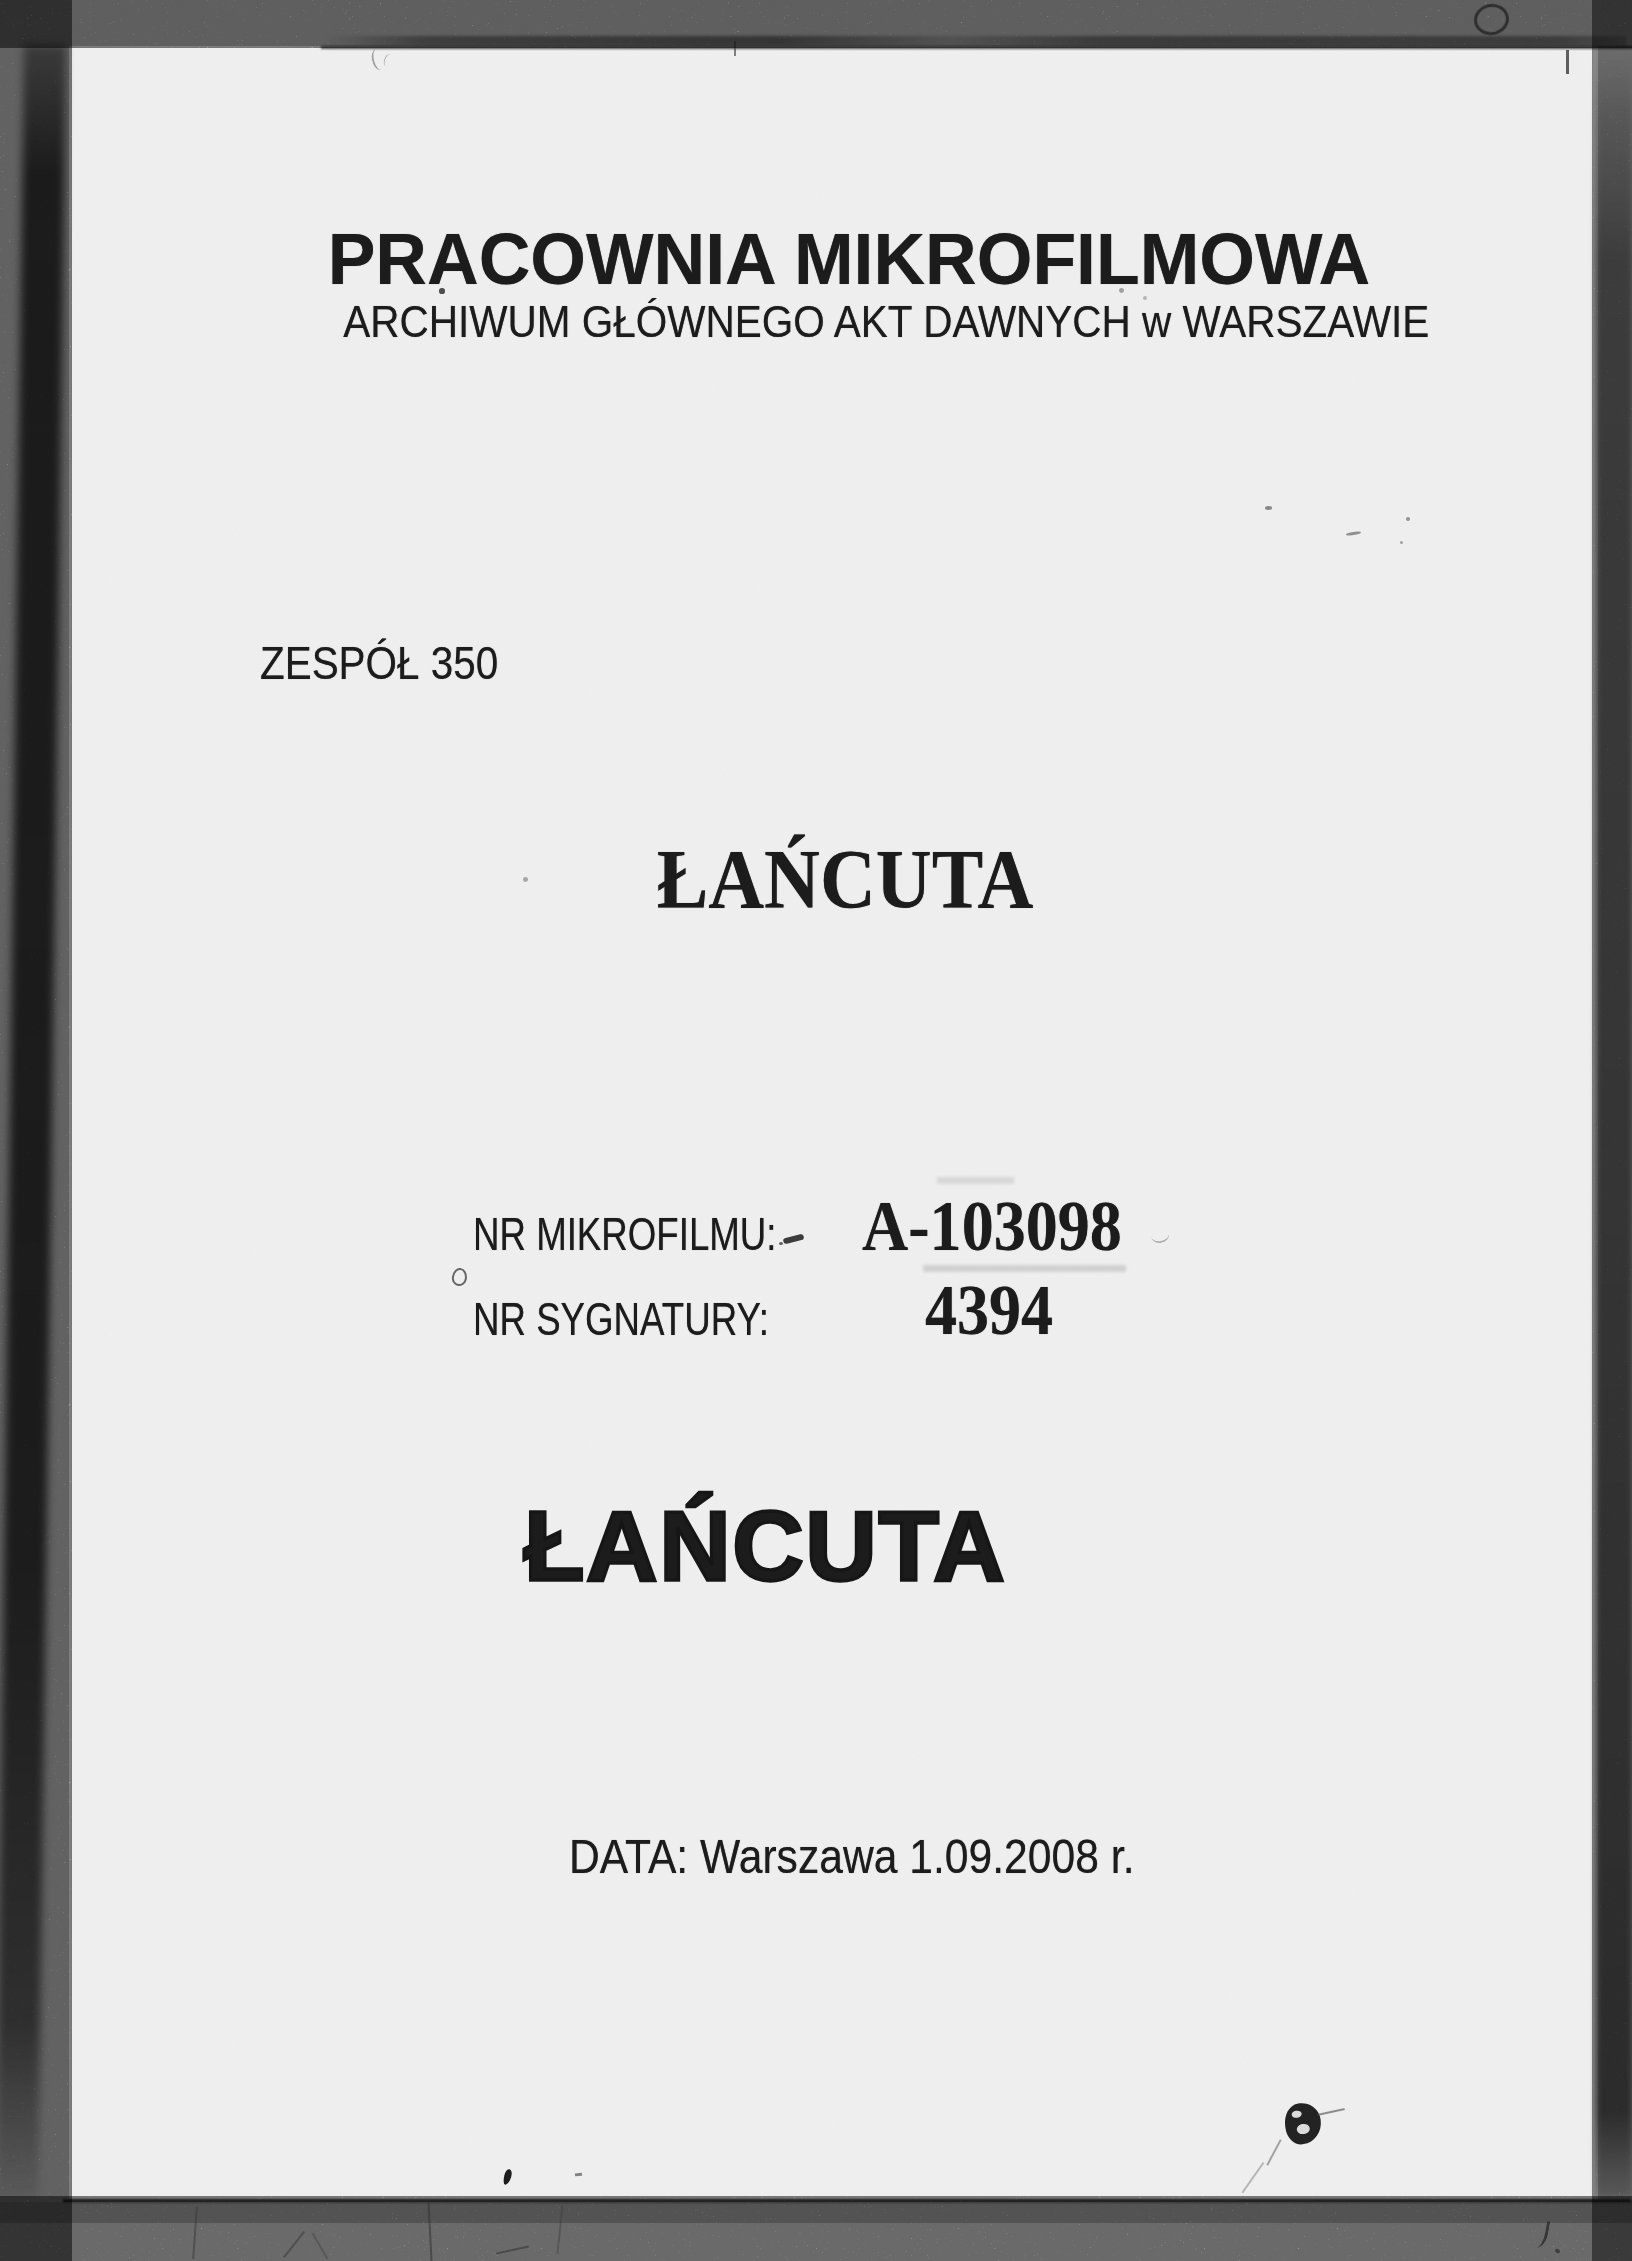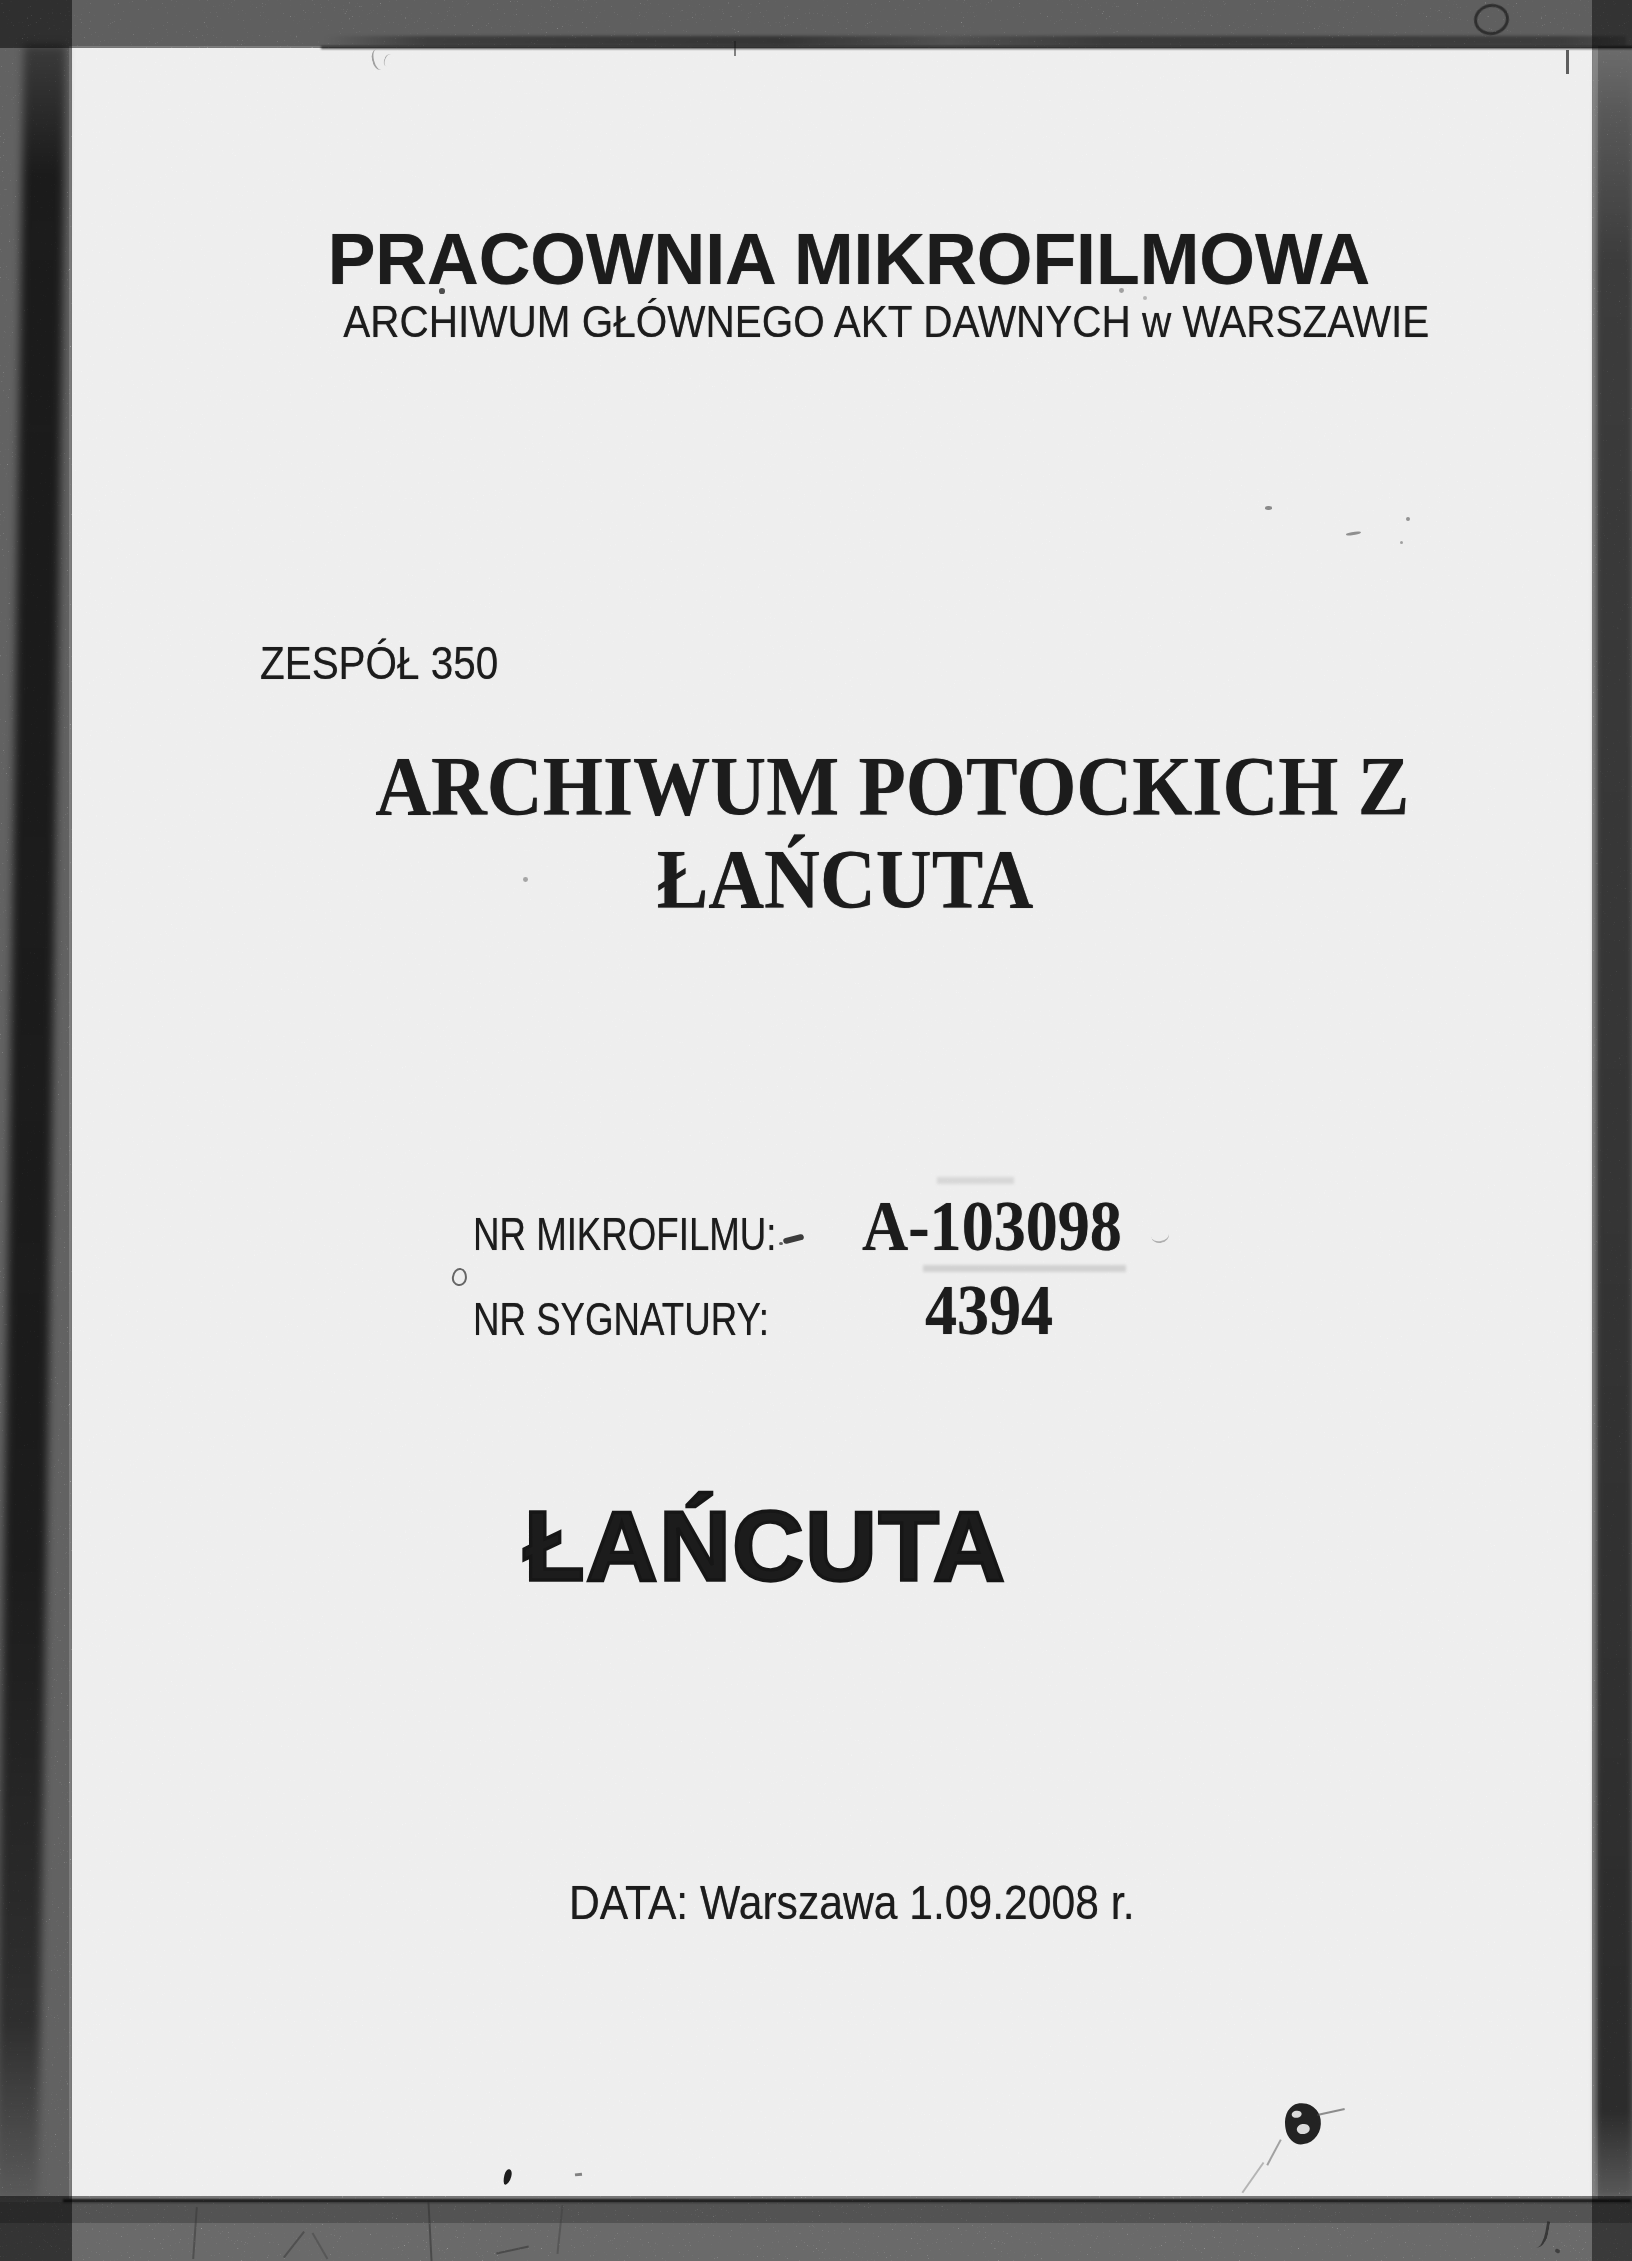--- a/index.html
+++ b/index.html
@@ -40,21 +40,21 @@
   #t2 .sx{transform:scaleX(.91);}
   #f1l{left:473px;top:1210px;font:400 47px/1 "Liberation Sans",sans-serif;}
   #f1l .sx{transform:scaleX(.78);}
   #f2l{left:473px;top:1295px;font:400 47px/1 "Liberation Sans",sans-serif;}
   #f2l .sx{transform:scaleX(.78);}
   #f1v{left:862px;top:1190px;font:700 72px/1 "Liberation Serif",serif;text-decoration:underline;}
   #f1v .sx{transform:scaleX(.89);}
   #f2v{left:925px;top:1274px;font:700 72px/1 "Liberation Serif",serif;}
   #f2v .sx{transform:scaleX(.89);}
   #marker{left:524px;top:1496px;font:700 99px/1 "Liberation Sans",sans-serif;letter-spacing:1.6px;-webkit-text-stroke:3.3px #161616;}
-  #dateline{left:569px;top:1878px;font:400 49px/1 "Liberation Sans",sans-serif;}
+  #dateline{left:569px;top:1832px;font:400 49px/1 "Liberation Sans",sans-serif;}
   #dateline .sx{transform:scaleX(.87);}
 
   
   .m{position:absolute;}
   #ring-mark{left:1474px;top:4.1px;width:29px;height:25px;border:3.3px solid rgba(70,70,70,.8);border-radius:50%;transform:rotate(-10deg);filter:blur(0.7px);}
   #tick-right{left:1566px;top:50px;width:3.3px;height:24.4px;background:rgba(50,50,50,.75);filter:blur(0.4px);}
   #tick-mid-top{left:734px;top:41px;width:2.4px;height:14.6px;background:rgba(60,60,60,.6);}
   #paren1{left:372px;top:49px;width:11.4px;height:21px;border-left:2.4px solid rgba(100,100,100,.55);border-radius:50%;transform:rotate(-14deg);}
   #paren2{left:384px;top:54px;width:8.1px;height:13px;border-left:1.6px solid rgba(110,110,110,.5);border-radius:50%;transform:rotate(20deg);}
   #dot-under-header{left:439px;top:288px;width:5.7px;height:5.7px;background:rgba(40,40,40,.8);border-radius:50%;filter:blur(0.4px);}
@@ -159,23 +159,20 @@
 
   <div id="h1" class="txt ctr">
     <span class="sx">PRACOWNIA MIKROFILMOWA</span>
   </div>
   <div id="h2" class="txt ctr">
     <span class="sx">ARCHIWUM GŁÓWNEGO AKT DAWNYCH w WARSZAWIE</span>
   </div>
   <div id="zespol" class="txt lft">
     <span class="sx">ZESPÓŁ 350</span>
   </div>
-  <div id="t1" class="txt ctr">
-    <span class="sx">ARCHIWUM POTOCKICH Z</span>
-  </div>
   <div id="t2" class="txt ctr">
     <span class="sx">ŁAŃCUTA</span>
   </div>
   <div id="f1l" class="txt lft">
     <span class="sx">NR MIKROFILMU:</span>
   </div>
   <div id="f1v" class="txt lft">
     <span class="sx">A-103098</span>
   </div>
   <div id="f2l" class="txt lft">

